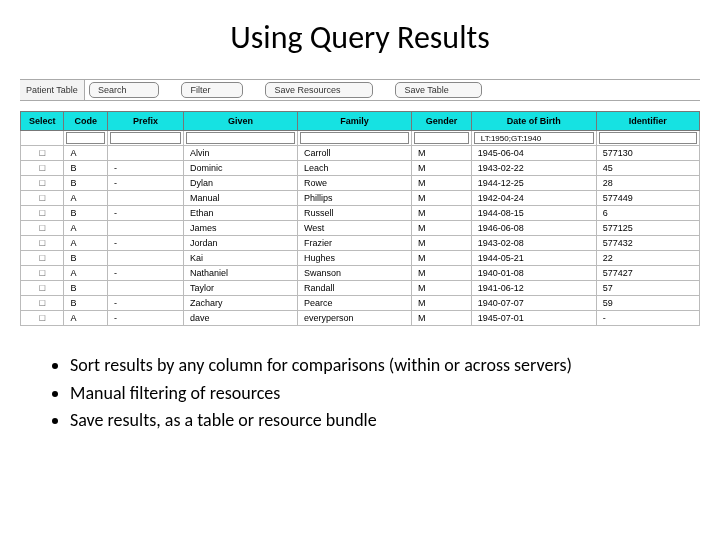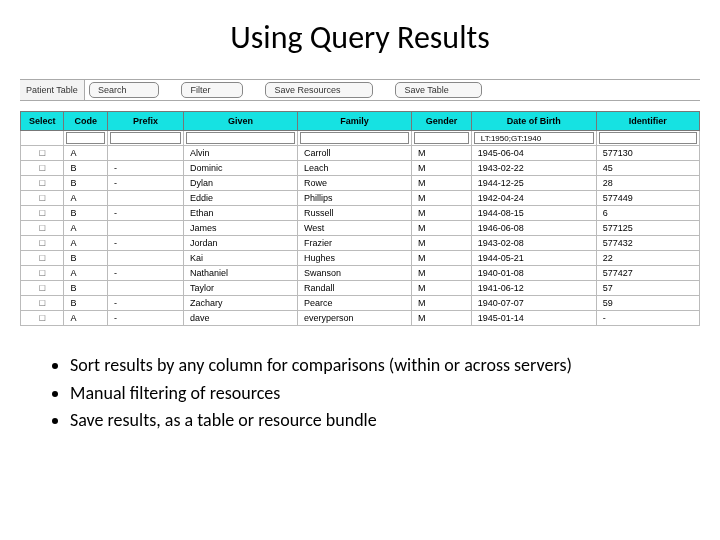--- a/index.html
+++ b/index.html
@@ -163,21 +163,21 @@
           <td>Dylan</td>
           <td>Rowe</td>
           <td>M</td>
           <td>1944-12-25</td>
           <td>28</td>
         </tr>
         <tr>
           <td class="sel-cell">☐</td>
           <td>A</td>
           <td></td>
-          <td>Eddie</td>
+          <td>Manual</td>
           <td>Phillips</td>
           <td>M</td>
           <td>1942-04-24</td>
           <td>577449</td>
         </tr>
         <tr>
           <td class="sel-cell">☐</td>
           <td>B</td>
           <td>-</td>
           <td>Ethan</td>
@@ -246,21 +246,21 @@
           <td>1940-07-07</td>
           <td>59</td>
         </tr>
         <tr>
           <td class="sel-cell">☐</td>
           <td>A</td>
           <td>-</td>
           <td>dave</td>
           <td>everyperson</td>
           <td>M</td>
-          <td>1945-01-14</td>
+          <td>1945-07-01</td>
           <td>-</td>
         </tr>
       </tbody>
   </table>
 </div>
 
 <ul class="bullets">
   <li>Sort results by any column for comparisons (within or across servers)</li>
   <li>Manual filtering of resources</li>
   <li>Save results, as a table or resource bundle</li>

